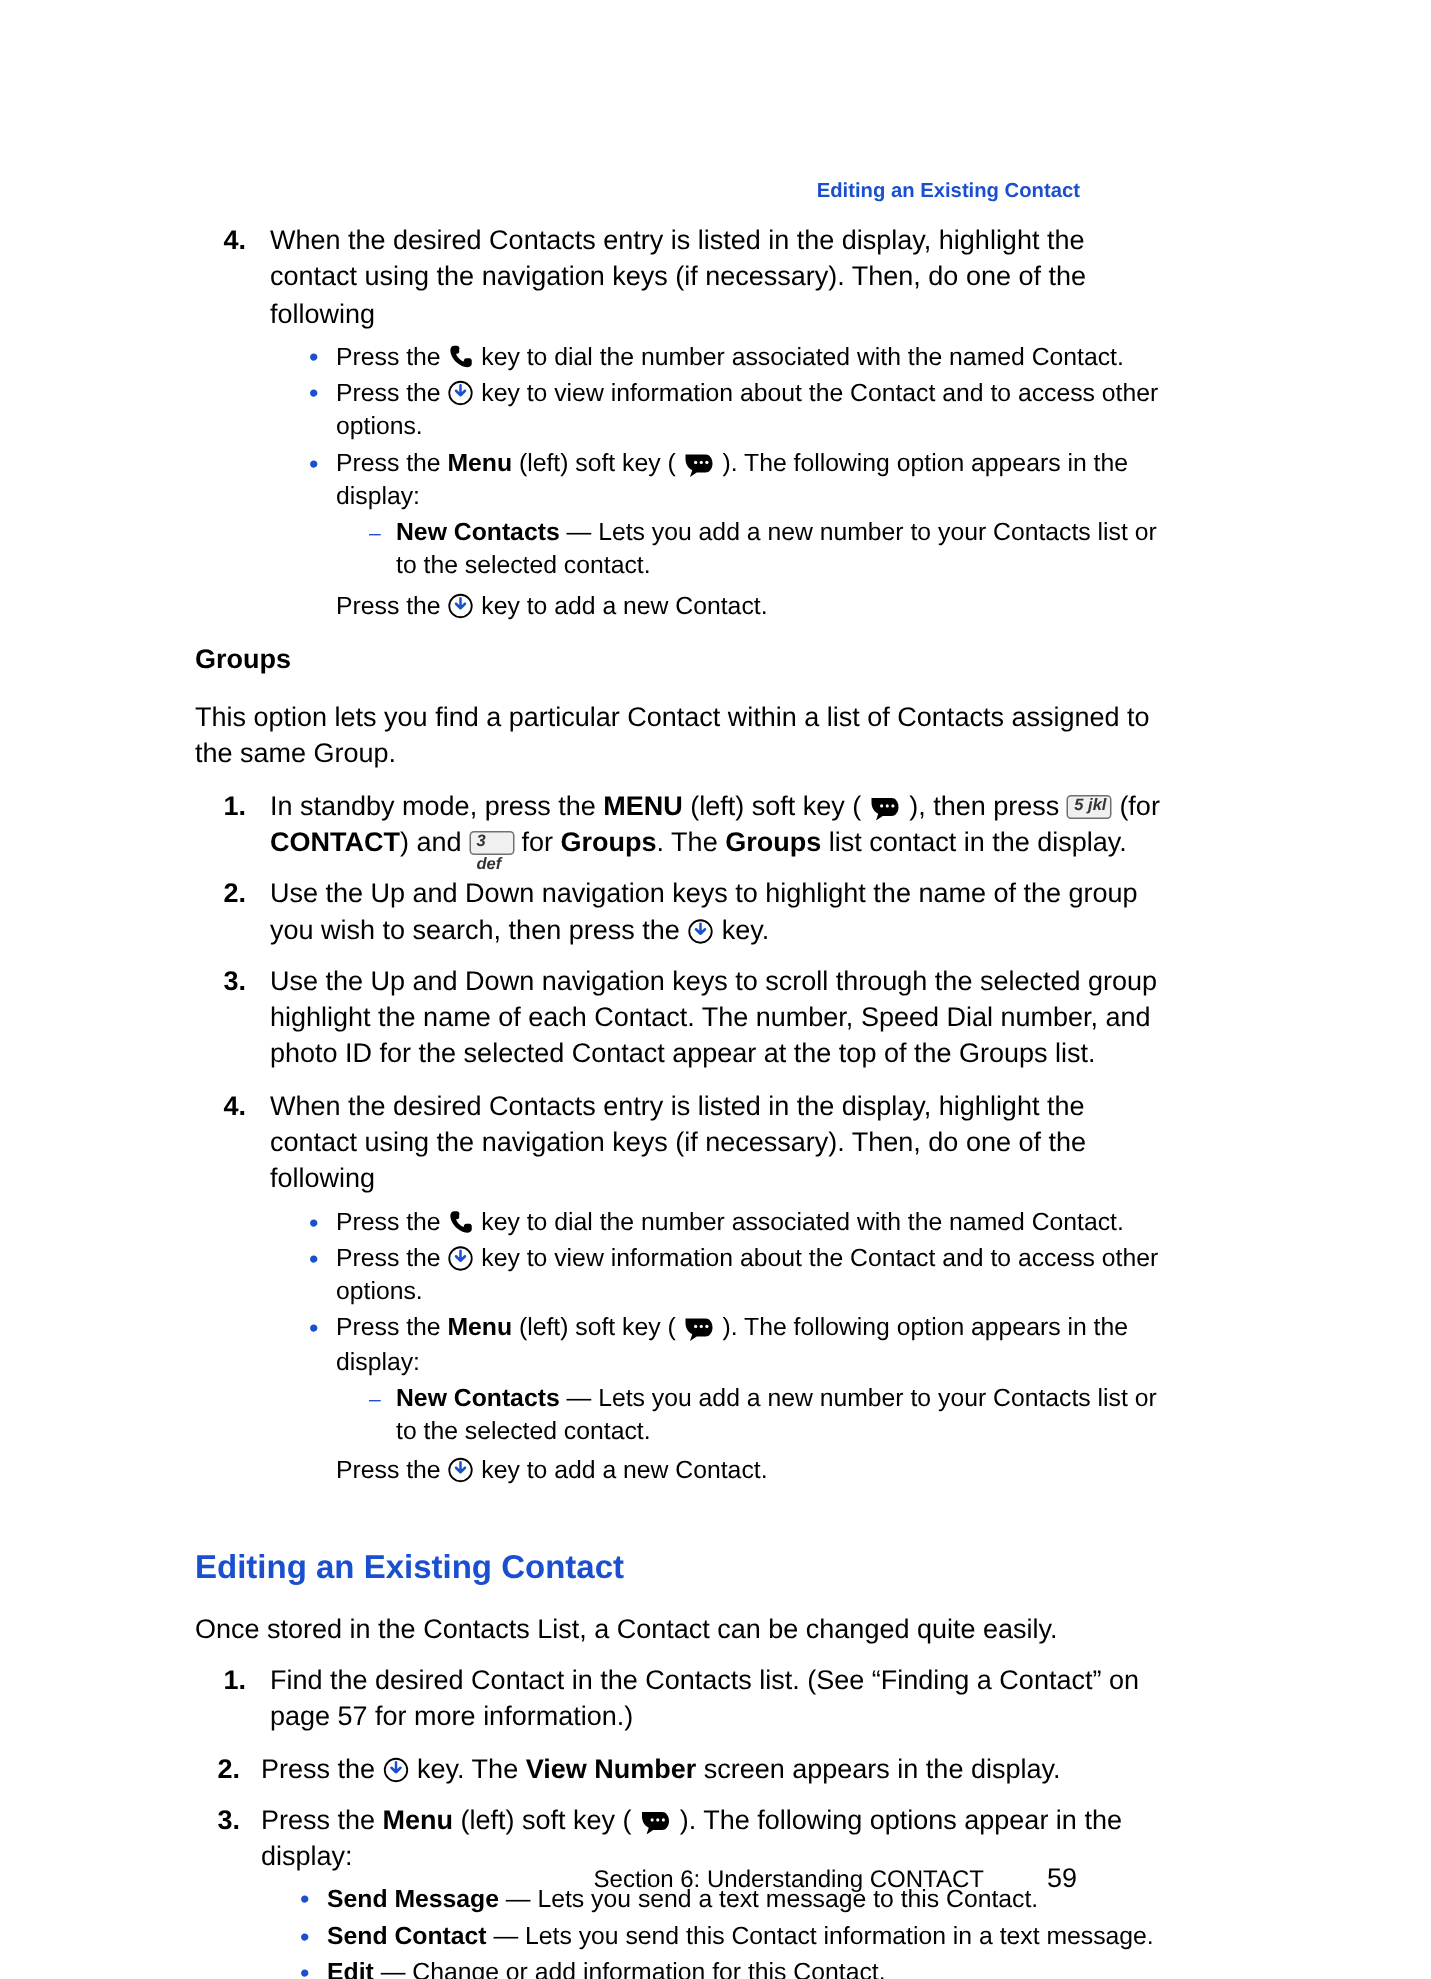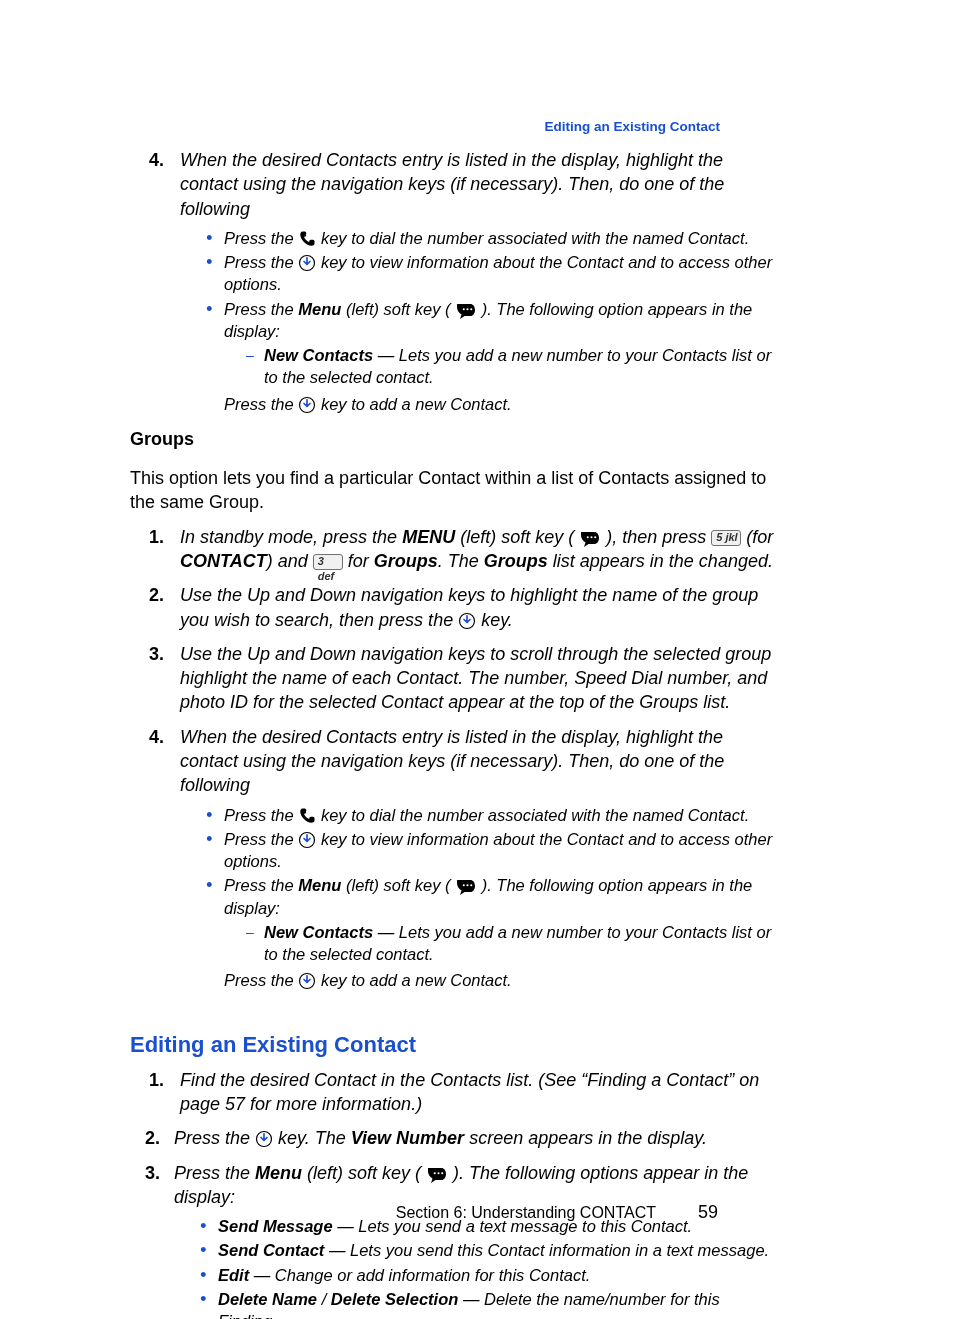--- a/index.html
+++ b/index.html
@@ -45,21 +45,20 @@
     font-weight: 700;
     font-size: 18px;
     padding-right: 16px;
   }
   .ol > li > .num.narrow {
     width: 30px;
     padding-right: 14px;
   }
   .ol > li > .content {
     flex: 1;
-    font-style: italic;
   }
   .sub-bullets {
     list-style: none;
     margin: 6px 0 0 0;
     padding: 0 0 0 26px;
     font-size: 16.5px;
   }
   .sub-bullets > li {
     display: flex;
     margin-top: 2px;
@@ -249,21 +248,21 @@
       <span class="num">1.</span>
       <div class="content">
         <span>In standby mode, press the </span><b>MENU</b><span> (left) soft key ( </span>
         <svg class="icon" width="22" height="18">
             <use href="#sym-softkey"></use>
           </svg>
         <span> ), then press </span>
         <span class="key5"></span>
         <span> (for </span><b>CONTACT</b><span>) and </span>
         <span class="key3"></span>
-        <span> for </span><b>Groups</b><span>. The </span><b>Groups</b><span> list appears in the changed.</span>
+        <span> for </span><b>Groups</b><span>. The </span><b>Groups</b><span> list contact in the display.</span>
       </div>
     </li>
     <li>
       <span class="num">2.</span>
       <div class="content">
         <span>Use the Up and Down navigation keys to highlight the name of the group you wish to search, then press the </span>
         <svg class="icon" width="18" height="18">
             <use href="#sym-ok"></use>
           </svg>
         <span> key.</span>
@@ -324,20 +323,21 @@
                 <span> key to add a new Contact.</span>
               </div>
             </div>
           </li>
         </ul>
       </div>
     </li>
   </ol>
 
   <div class="h2">Editing an Existing Contact</div>
+  <div class="para">Once stored in the Contacts List, a Contact can be changed quite easily.</div>
 
   <ol class="ol body-text" style="margin-top:6px">
     <li>
       <span class="num">1.</span>
       <div class="content">
         <span>Find the desired Contact in the Contacts list. (See “Finding a Contact” on page 57 for more information.)</span>
       </div>
     </li>
     <li>
       <span class="num narrow">2.</span>

